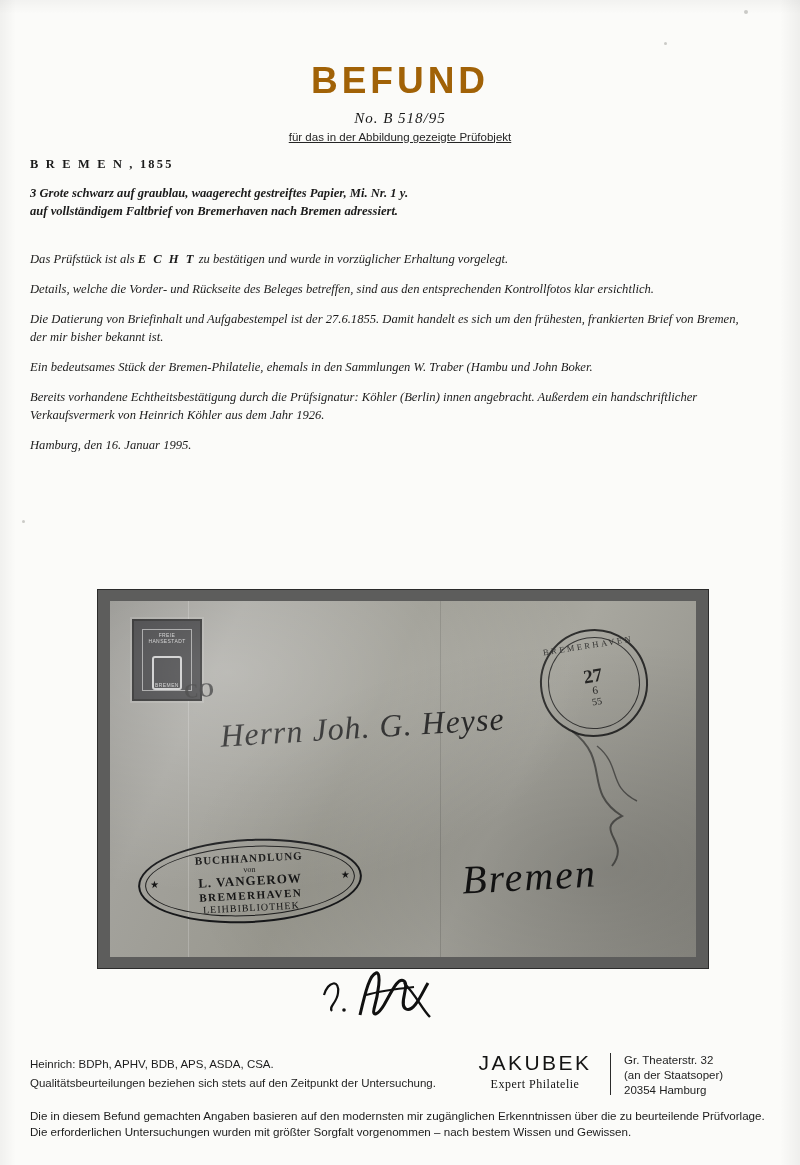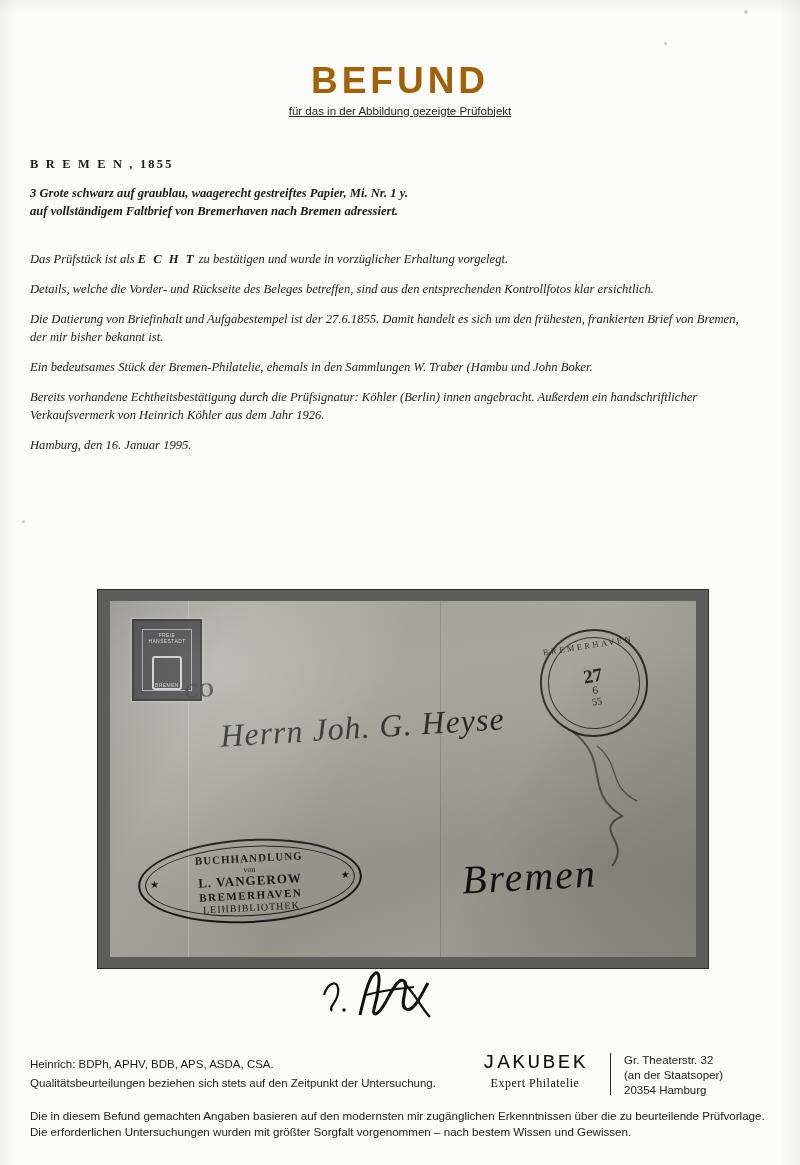--- a/index.html
+++ b/index.html
@@ -283,21 +283,21 @@
     line-height: 19px;
     color: #1d1d1d;
   }
   .brand {
     position: absolute;
     left: 470px; top: -4px;
     text-align: center;
     width: 130px;
   }
   .brand .name {
-    font-family: Liberation Mono, monospace;
+    font-family: Liberation Sans, sans-serif;
     font-size: 21px;
     letter-spacing: 2.5px;
     color: #141414;
   }
   .brand .sub {
     font-family: "Liberation Serif", serif;
     font-size: 12px;
     letter-spacing: .5px;
     margin-top: 2px;
     color: #141414;
@@ -329,20 +329,21 @@
 <body>
 
 <div class="page">
 
   <span class="speck" style="left:744px;top:10px;width:4px;height:4px;"></span>
   <span class="speck" style="left:664px;top:42px;width:3px;height:3px;"></span>
   <span class="speck" style="left:22px;top:520px;width:3px;height:3px;"></span>
 
   <div class="header">
     <div class="title">BEFUND</div>
+    <div class="doc-no">No. B 518/95</div>
     <div class="doc-sub">für das in der Abbildung gezeigte Prüfobjekt</div>
   </div>
 
   <div class="body-text">
     <div class="subject">B R E M E N , 1855</div>
 
     <p class="tight">
       <span class="line-bold">3 Grote schwarz auf graublau, waagerecht gestreiftes Papier, Mi. Nr. 1 y.</span><br>
       <span class="line-bold">auf vollständigem Faltbrief von Bremerhaven nach Bremen adressiert.</span>
     </p>

